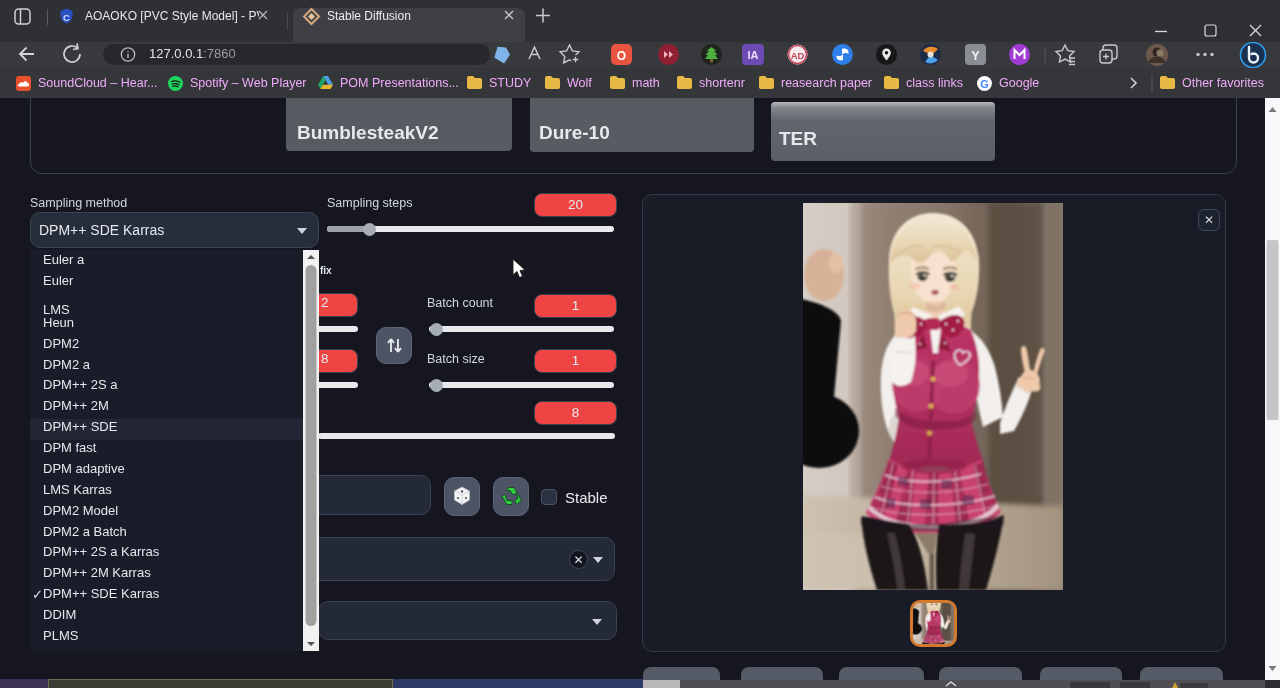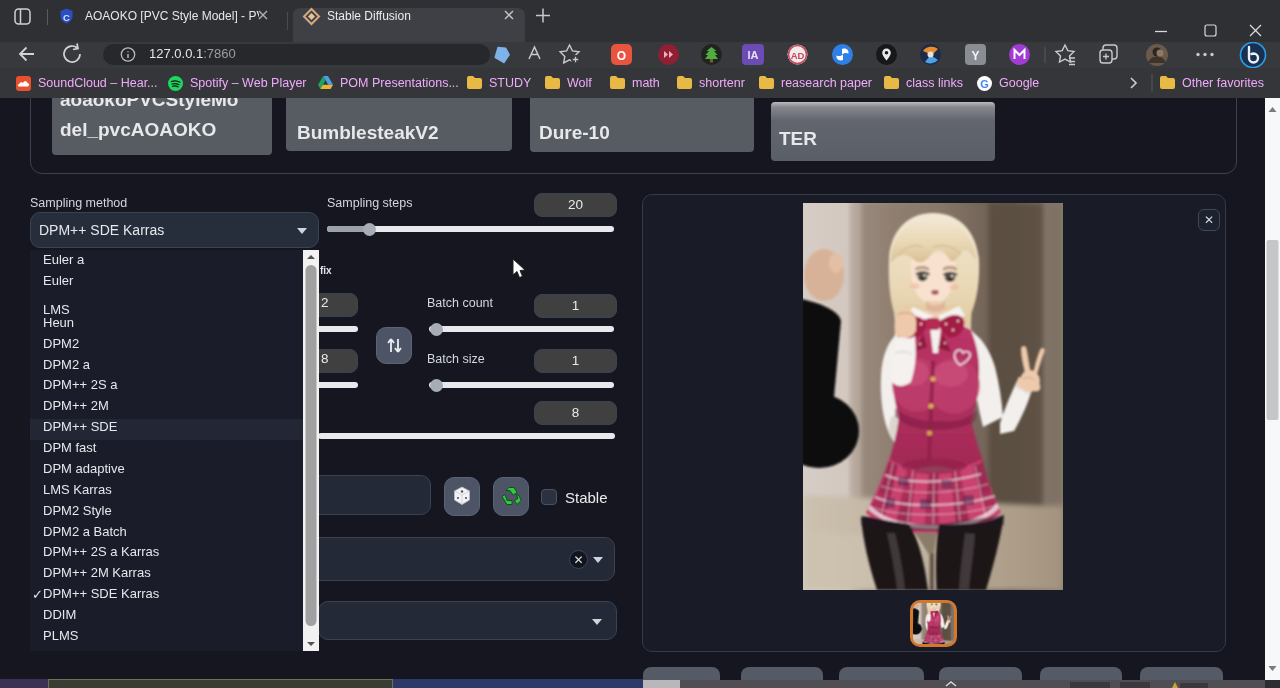--- a/index.html
+++ b/index.html
@@ -5,40 +5,36 @@
   * { margin:0; padding:0; box-sizing:border-box; }
   html,body { width:1280px; height:688px; overflow:hidden; background:#15161f; font-family:"Liberation Sans", sans-serif; }
   #root { position:absolute; top:0; left:0; width:1280px; height:688px; overflow:hidden; }
   .abs { position:absolute; }
   #tabbar { position:absolute; top:0; left:0; width:1280px; height:42px; background:#2f3033; z-index:20; }
   #toolbar { position:absolute; top:42px; left:0; width:1280px; height:26px; background:#38393d; z-index:20; }
   #bookbar { position:absolute; top:68px; left:0; width:1280px; height:30px; background:#353639; z-index:20; }
   #page { position:absolute; top:0; left:0; width:1280px; height:688px; background:#15161f; z-index:1; }
   .card { position:absolute; background:#575c63; border-radius:4px; color:#e6e8ea; font-weight:700; font-size:19px; }
   .lbl { position:absolute; color:#d2d7de; font-size:12.5px; }
-  .valbox { position:absolute; width:83px; height:24px; background:#404040; border:1px solid #3a4354; border-radius:8px; color:#e6e9ee; font-size:13.5px; text-align:center; line-height:22px; }
+  .valbox { position:absolute; width:83px; height:24px; background:#ef4444; border:1px solid #3a4354; border-radius:8px; color:#e6e9ee; font-size:13.5px; text-align:center; line-height:22px; }
   .inputbox { position:absolute; background:#232936; border:1px solid #3a4354; border-radius:10px; }
   .gbtn { position:absolute; background:#4c5466; border:1px solid #5b6376; border-radius:10px; }
   .track { position:absolute; height:6px; background:#e7e9ec; border-radius:3px; }
   .handle { position:absolute; width:13px; height:13px; border-radius:50%; background:#a7adb5; }
   .ditem { position:absolute; left:13px; color:#e4e7eb; font-size:13px; white-space:nowrap; z-index:6; }
   .tabtxt { color:#e6e7e9; font-size:12px; white-space:nowrap; }
   .bktxt { color:#f0abfc; font-size:12.5px; white-space:nowrap; }
 </style>
 </head>
 <body>
 <div id="root">
 
   <div id="page">
 
     <div class="abs" style="left:30px; top:30px; width:1207px; height:144px; border:1px solid #3b4152; border-radius:12px;"></div>
-    <div class="card" style="left:52px; top:72px; width:220px; height:83px;">
-      <div class="abs" style="left:8px; top:17px;">aoaokoPVCStyleMo</div>
-      <div class="abs" style="left:8px; top:47px;">del_pvcAOAOKO</div>
-    </div>
     <div class="card" style="left:286px; top:76px; width:226px; height:75px;">
       <div class="abs" style="left:11px; top:46px;">BumblesteakV2</div>
     </div>
     <div class="card" style="left:530px; top:76px; width:224px; height:76px;">
       <div class="abs" style="left:9px; top:46px;">Dure-10</div>
     </div>
     <div class="card" style="left:771px; top:102px; width:224px; height:59px; background:linear-gradient(#b9babc, #84878d 9%, #62656d 32%, #5a5f67 100%);">
       <div class="abs" style="left:8px; top:26px;">TER</div>
     </div>
 
@@ -332,21 +328,21 @@
       <div class="ditem" style="top:52px;">LMS</div>
       <div class="ditem" style="top:65px;">Heun</div>
       <div class="ditem" style="top:86px;">DPM2</div>
       <div class="ditem" style="top:107px;">DPM2 a</div>
       <div class="ditem" style="top:127px;">DPM++ 2S a</div>
       <div class="ditem" style="top:148px;">DPM++ 2M</div>
       <div class="ditem" style="top:169px;">DPM++ SDE</div>
       <div class="ditem" style="top:190px;">DPM fast</div>
       <div class="ditem" style="top:211px;">DPM adaptive</div>
       <div class="ditem" style="top:232px;">LMS Karras</div>
-      <div class="ditem" style="top:253px;">DPM2 Style</div>
+      <div class="ditem" style="top:253px;">DPM2 Model</div>
       <div class="ditem" style="top:274px;">DPM2 a Batch</div>
       <div class="ditem" style="top:294px;">DPM++ 2S a Karras</div>
       <div class="ditem" style="top:315px;">DPM++ 2M Karras</div>
       <div class="ditem" style="top:336px;">DPM++ SDE Karras</div>
       <div class="ditem" style="left:2px; top:337px; font-size:13px;">✓</div>
       <div class="ditem" style="top:357px;">DDIM</div>
       <div class="ditem" style="top:378px;">PLMS</div>
 
       <div class="abs" style="left:273px; top:0; width:16px; height:401px; background:#f1f1f1;">
         <svg width="16" height="401" viewBox="0 0 16 401">

